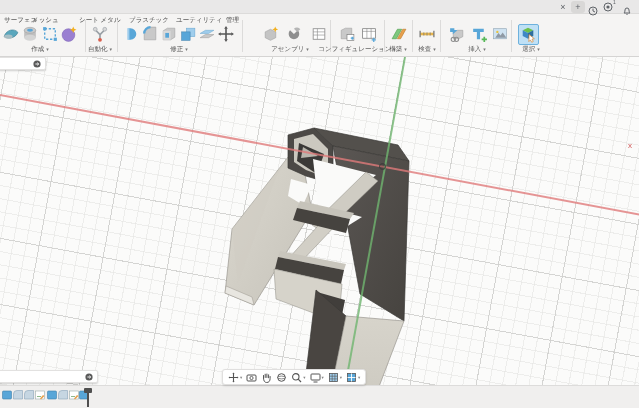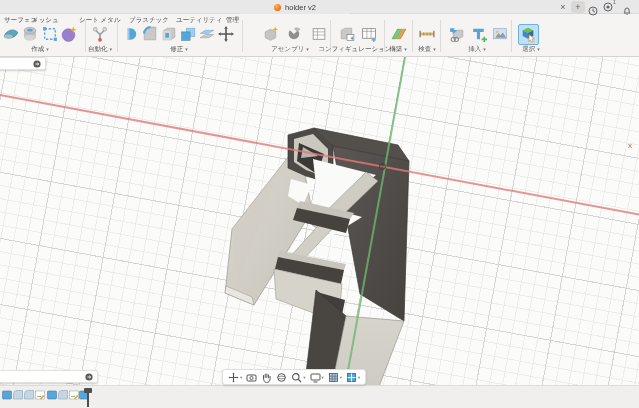--- a/index.html
+++ b/index.html
@@ -139,24 +139,20 @@
       </g>
     </svg>
 
     <div class="axis-x"></div>
     <div class="axis-y"></div>
     <div class="origin-dot"></div>
     <div class="xlabel">x</div>
   </div>
 
   <div class="topbar">
-    <div class="doc-tab">
-      <span class="doc-dot"></span>
-      <span>holder v2</span>
-    </div>
     <div class="winctl ctl-x">×</div>
     <div class="winctl ctl-plus">+</div>
     <div class="ctl-ic" style="left:588px">
       <svg width="10" height="10" viewBox="0 0 10 10">
           <circle cx="5" cy="5" r="4" fill="none" stroke="#5f6368" stroke-width="1"></circle>
           <path d="M5,2.6 V5 L7,6" stroke="#5f6368" stroke-width="1" fill="none"></path>
         </svg>
     </div>
     <div class="ctl-ic" style="left:603px; display:flex">
       <svg width="10" height="10" viewBox="0 0 10 10">

